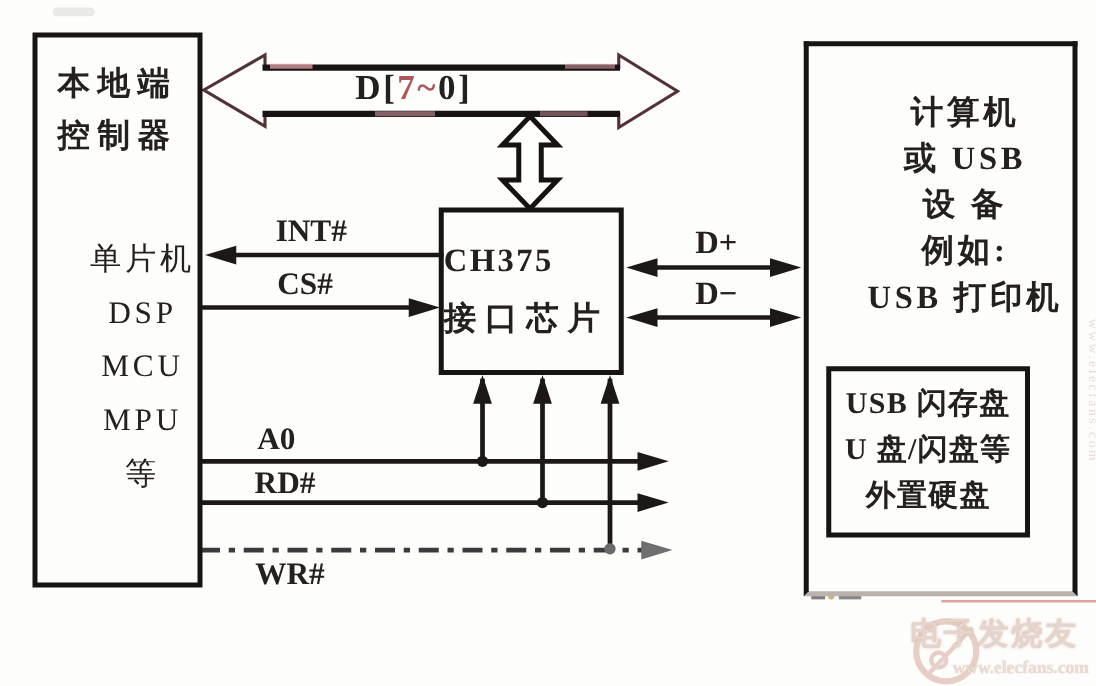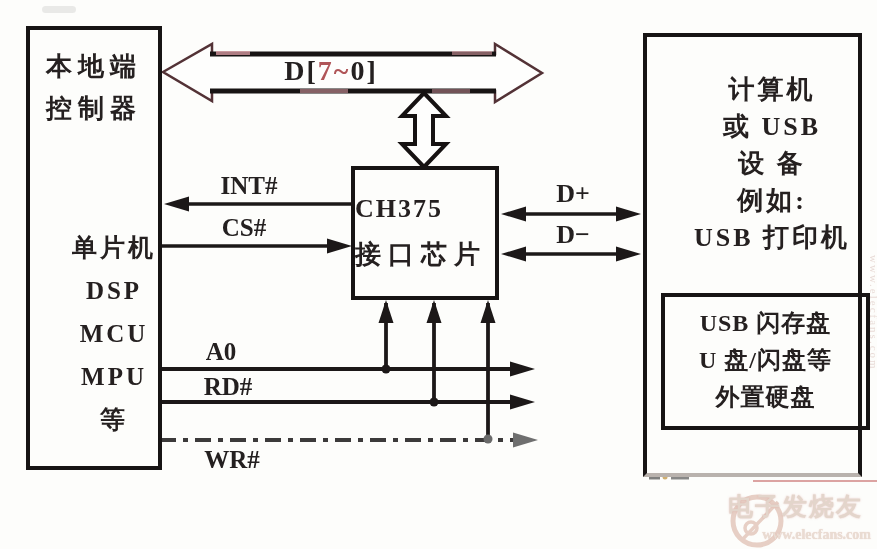--- a/index.html
+++ b/index.html
@@ -6,29 +6,29 @@
   .stage{
     position:relative;width:877px;height:549px;overflow:hidden;
     background:#fdfdfb;
     font-family:"Liberation Serif","DejaVu Serif",serif;
     color:#252020;
   }
   .layer{position:absolute;left:0;top:0;width:877px;height:549px;}
   .box{position:absolute;box-sizing:border-box;border:4px solid #171414;background:transparent;}
   .box-left{left:26px;top:26px;width:136px;height:444px;text-align:center;}
   .box-left .title{padding-top:16px;font-size:26px;font-weight:600;letter-spacing:6px;line-height:42px;}
-  .box-left .mcu{margin-top:96px;font-size:25px;font-weight:700;letter-spacing:3px;line-height:43px;padding-left:40px;}
+  .box-left .mcu{margin-top:56px;font-size:25px;font-weight:400;letter-spacing:3px;line-height:43px;padding-left:40px;}
   .box-chip{left:351px;top:166px;width:148px;height:134px;text-align:left;}
   .box-chip .ln{font-size:26px;font-weight:600;line-height:46px;}
   .box-chip .ln1{padding-top:16px;letter-spacing:2px;}
   .box-chip .ln2{letter-spacing:7px;}
   .box-host{left:643px;top:33px;width:219px;height:444px;text-align:center;
             border-bottom-color:#b9b2ad;}
   .box-host .host-lines{padding-top:34px;font-size:26px;font-weight:600;letter-spacing:3px;line-height:37px;padding-left:39px;}
-  .box-devices{left:661px;top:293px;width:209px;height:137px;text-align:center;}
+  .box-devices{left:661px;top:293px;width:163px;height:137px;text-align:center;}
   .box-devices .dev-lines{padding-top:8px;font-size:24px;font-weight:600;letter-spacing:1px;line-height:37px;}
   .sig{position:absolute;transform:translate(-50%,-50%);font-weight:600;white-space:nowrap;color:#242020;}
   .sig-bus{font-size:28px;letter-spacing:2px;}
   .sig-bus .mid{color:#b05558;}
   .sig-25{font-size:25px;}
   .sig-26{font-size:26px;}
   .caption{
     position:absolute;left:438px;top:507px;transform:translate(-50%,-50%);
     font-size:24px;font-weight:600;letter-spacing:3px;white-space:nowrap;color:#1e1a1a;
   }

